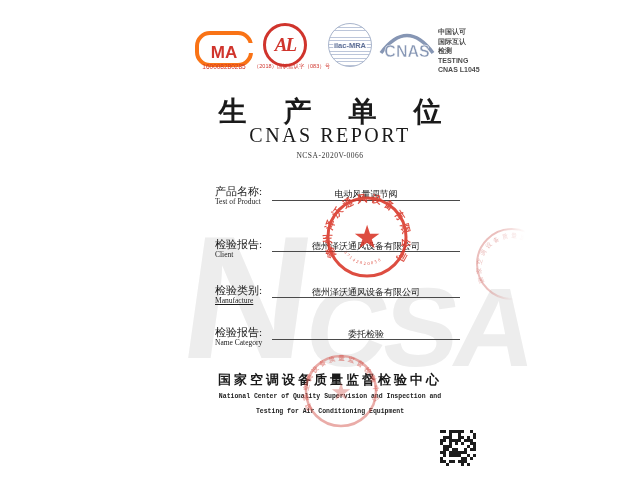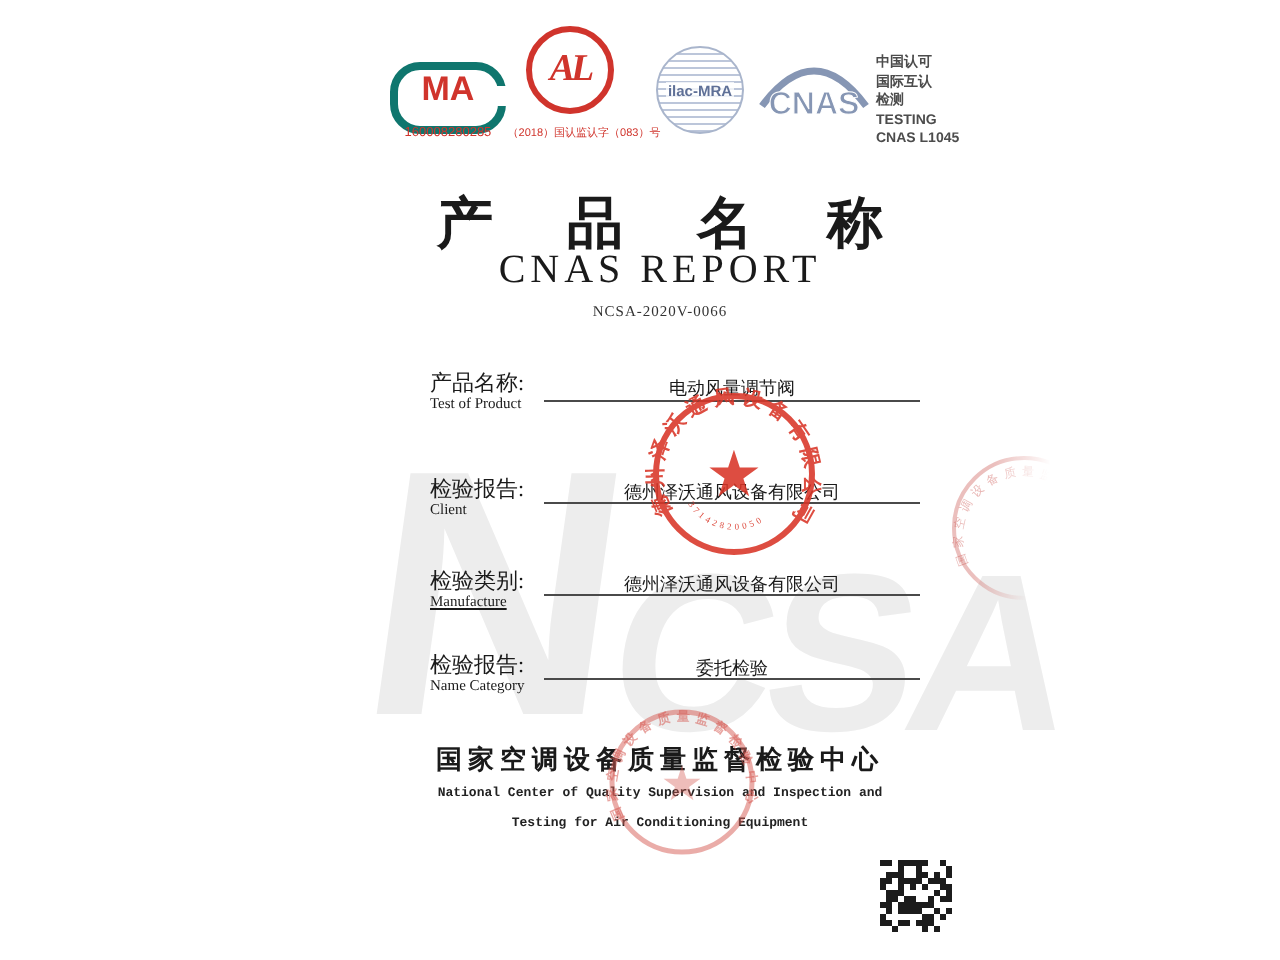--- a/index.html
+++ b/index.html
@@ -3,22 +3,22 @@
 <meta charset="utf-8">
 <style>
   html,body{margin:0;padding:0;}
   body{width:640px;height:480px;background:#ffffff;position:relative;overflow:hidden;
        font-family:"Liberation Serif",serif;color:#1a1a1a;}
   .abs{position:absolute;}
   
   .wm{color:#ededed;font-weight:bold;font-family:"Liberation Sans",sans-serif;
       transform:skewX(-8deg);z-index:0;line-height:1;user-select:none;}
   
-  .cma-shape{width:50px;height:28px;border:4px solid #0f766e;border-radius:15px;
-             display:flex;align-items:flex-start;justify-content:center;position:relative;}
+  .cma-shape{width:50px;height:28px;border:4px solid #f97316;border-radius:15px;
+             display:flex;align-items:flex-end;justify-content:center;position:relative;}
   .cma-shape:after{content:"";position:absolute;right:-5px;top:8px;width:7px;height:10px;background:#fff;}
   .cma-txt{color:#d0342c;font-weight:bold;font-family:"Liberation Sans",sans-serif;font-size:17px;letter-spacing:0px;}
   .lognum{color:#d0342c;font-size:6.5px;font-family:"Liberation Sans",sans-serif;text-align:center;}
   .cal-circle{width:38px;height:38px;border:3.5px solid #d0342c;border-radius:50%;
               display:flex;align-items:center;justify-content:center;}
   .cal-txt{color:#d0342c;font-weight:bold;font-style:italic;font-size:19px;
            font-family:"Liberation Serif",serif;letter-spacing:-2px;}
   .ilac-globe{width:42px;height:42px;border-radius:50%;border:1px solid #a9b5cc;
       background:repeating-linear-gradient(180deg,#ffffff 0 2.5px,#bcc6da 2.5px 3.5px);
       display:flex;align-items:center;justify-content:center;}
@@ -54,21 +54,21 @@
   <span>N</span><span style="font-size:112px;vertical-align:-8px;letter-spacing:-4px;">CSA</span>
 </div>
 
 <div class="abs" style="left:195px;top:31px;">
   <div class="cma-shape">
     <span class="cma-txt">MA</span>
   </div>
 </div>
 <div class="abs lognum" style="left:188px;top:63px;width:72px;">160008280285</div>
 
-<div class="abs" style="left:263px;top:13px;">
+<div class="abs" style="left:263px;top:23px;">
   <div class="cal-circle">
     <span class="cal-txt">AL</span>
   </div>
 </div>
 <div class="abs lognum" style="left:248px;top:63px;width:88px;font-size:5.5px;">（2018）国认监认字（083）号</div>
 
 <div class="abs" style="left:328px;top:23px;">
   <div class="ilac-globe">
     <span class="ilac-txt">ilac-MRA</span>
   </div>
@@ -80,21 +80,21 @@
 </svg>
 
 <div class="abs cnas-lines" style="left:438px;top:27px;">
   <div>中国认可</div>
   <div>国际互认</div>
   <div>检测</div>
   <div>TESTING</div>
   <div>CNAS L1045</div>
 </div>
 
-<div class="abs title-cn">产品名称</div>
+<div class="abs title-cn">生产单位</div>
 <div class="abs title-en">CNAS REPORT</div>
 <div class="abs report-no">NCSA-2020V-0066</div>
 
 <div class="abs flabel-cn" style="top:184px;">产品名称:</div>
 <div class="abs flabel-en" style="top:197px;">Test of Product</div>
 <div class="abs fvalue" style="top:188px;">电动风量调节阀</div>
 <div class="abs fline" style="top:200px;"></div>
 
 <div class="abs flabel-cn" style="top:237px;">检验报告:</div>
 <div class="abs flabel-en" style="top:250px;">Client</div>

